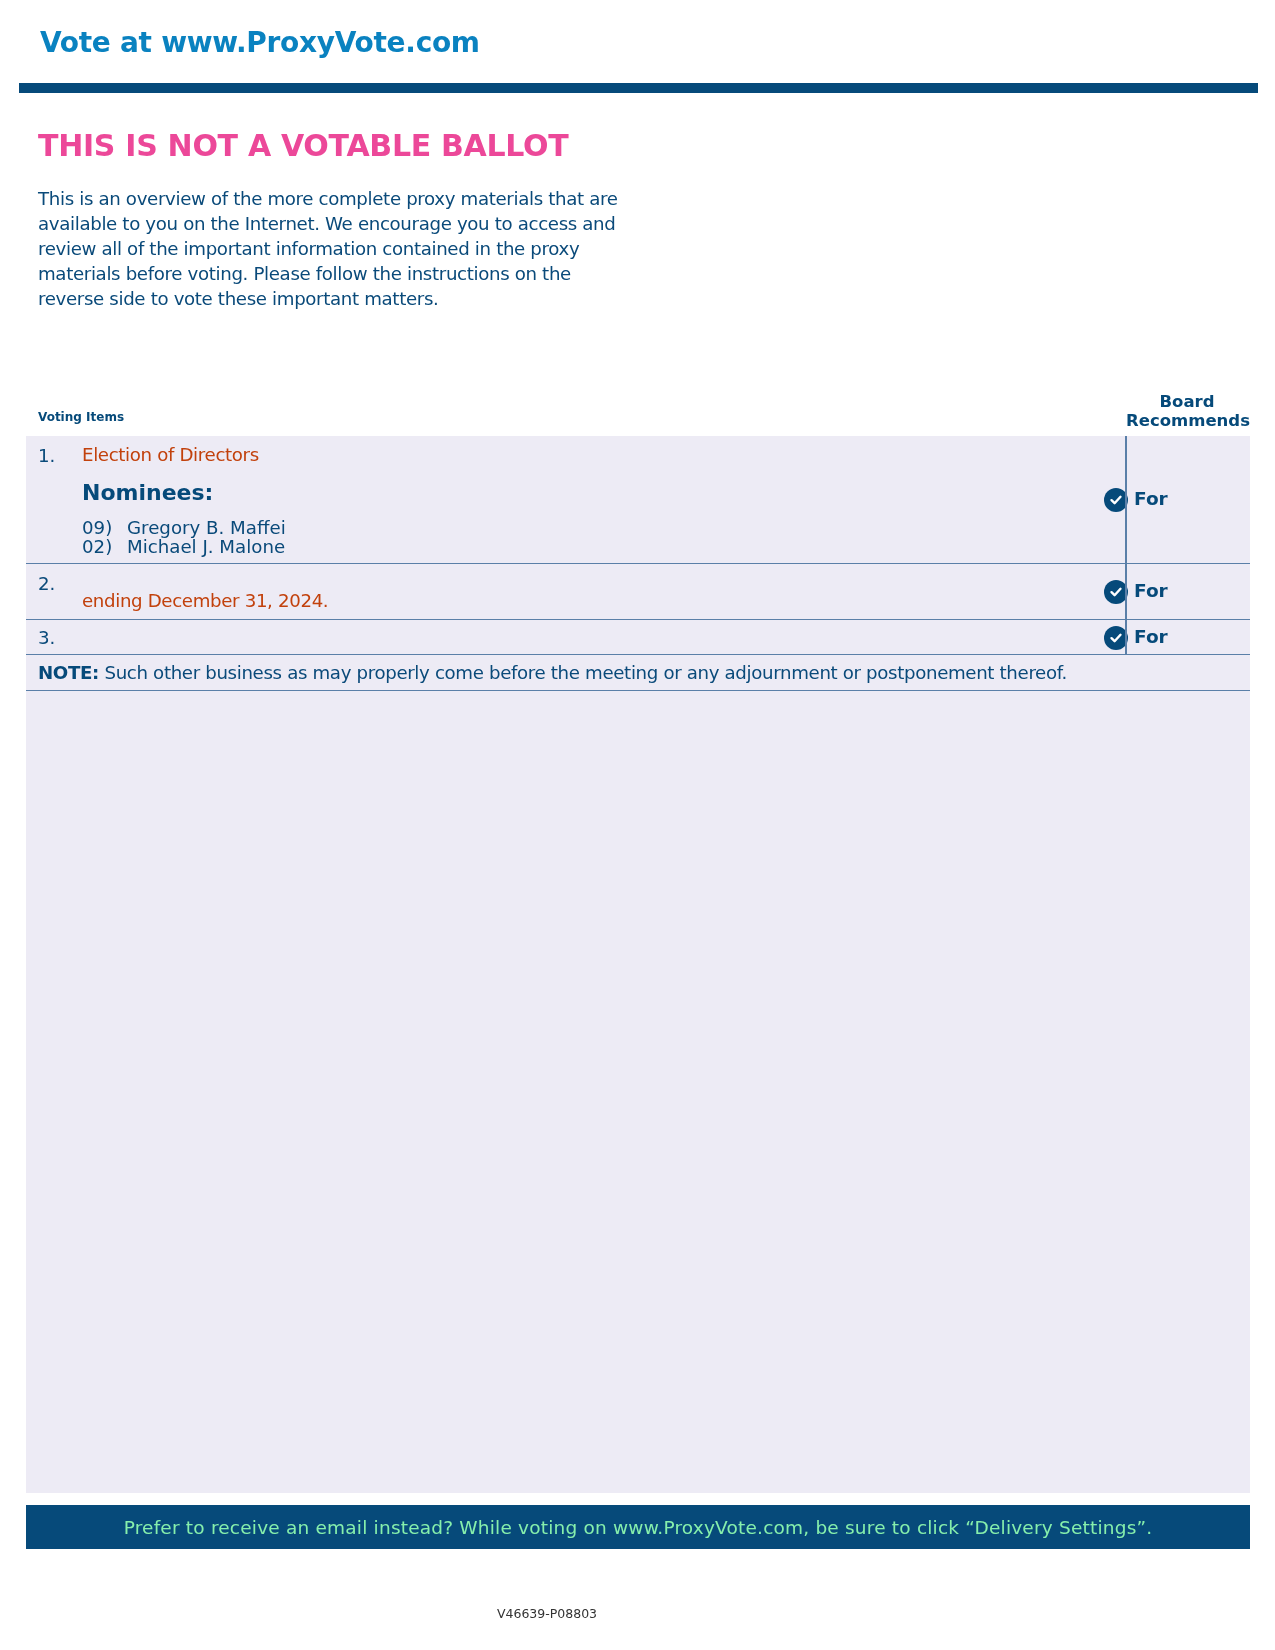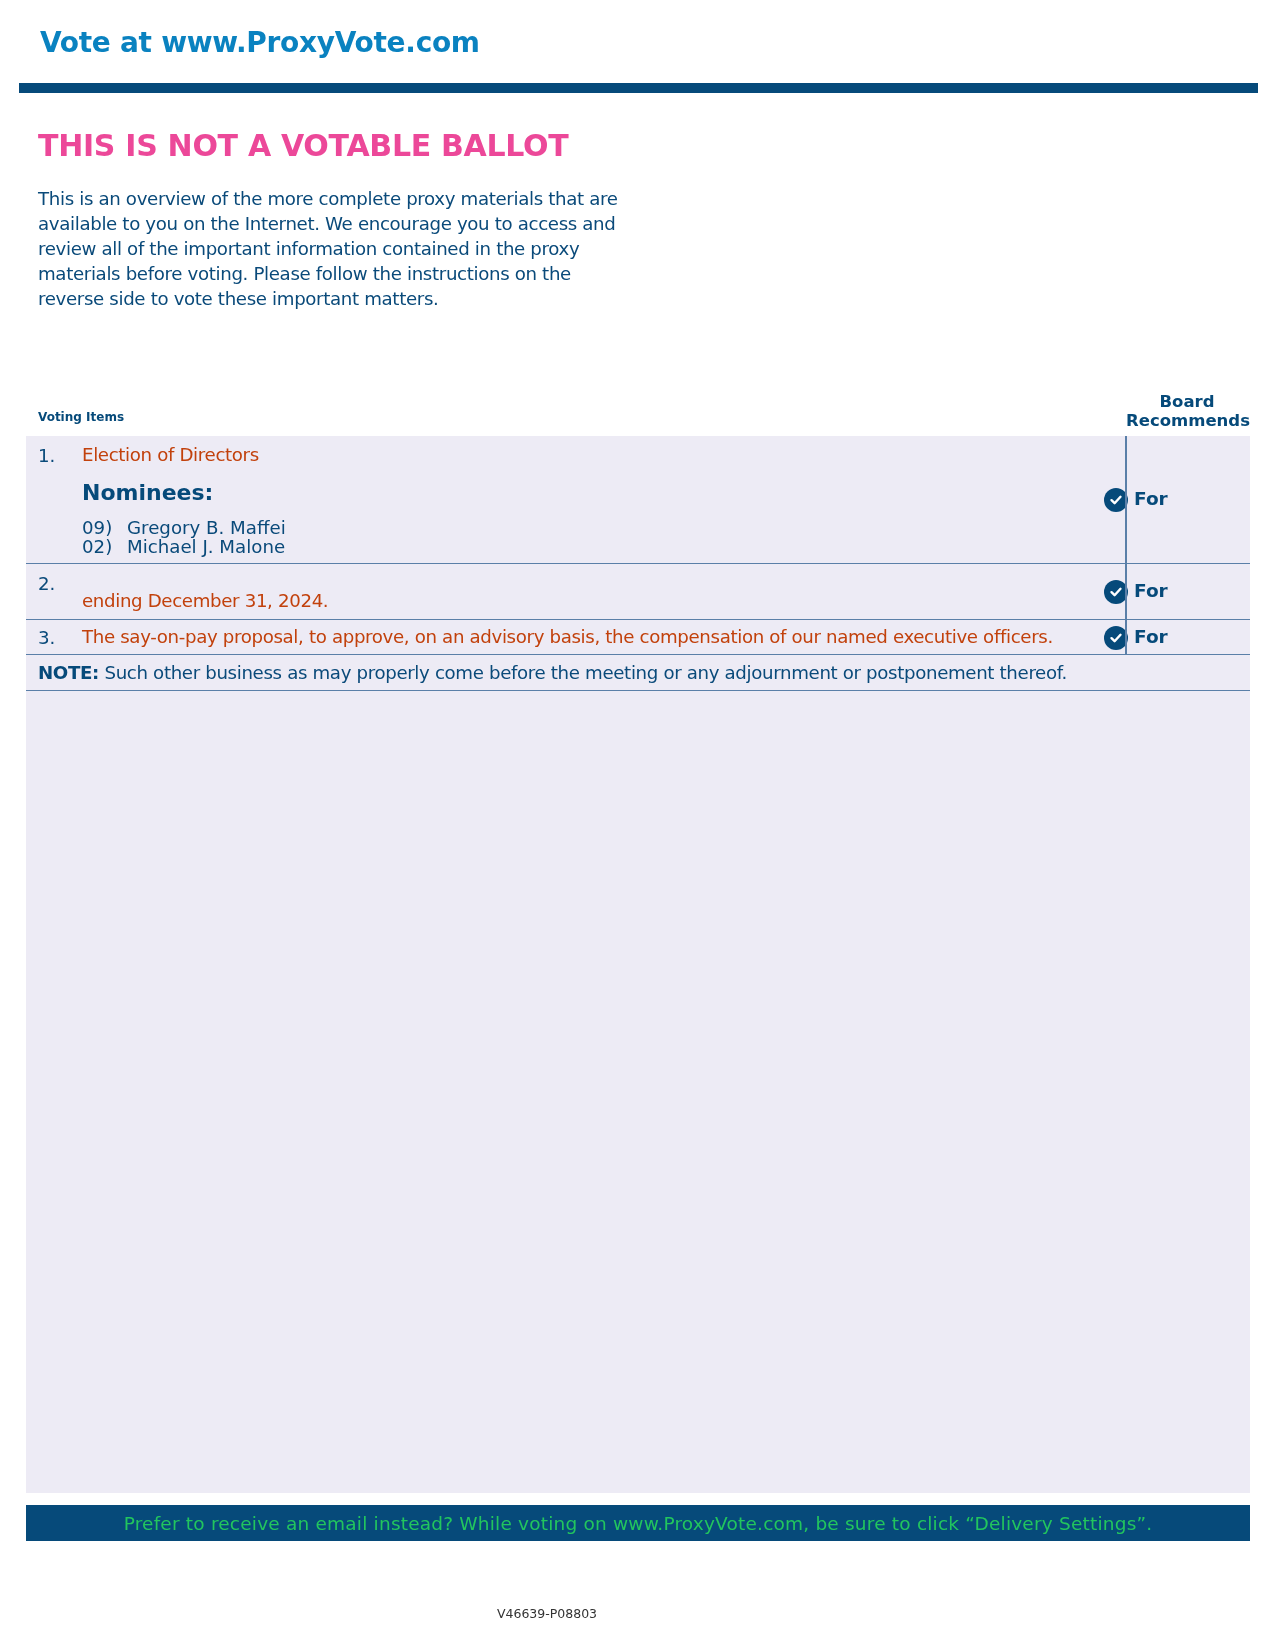--- a/index.html
+++ b/index.html
@@ -72,22 +72,22 @@
       width: 24px; height: 24px; border-radius: 50%; background: #064a7a;
       display: inline-flex; align-items: center; justify-content: center; margin-right: 6px;
     }
 
     .note {
       position: absolute; left: 12px; top: 7px; font-size: 18.2px; color: #0a4a7a; letter-spacing: -0.35px;
     }
     .note b { color: #064a7a; }
 
     .footer-bar {
-      position: absolute; left: 26px; top: 1505px; width: 1224px; height: 36px;
-      background: #064a7a; color: #22c55e; font-size: 18.5px;
+      position: absolute; left: 26px; top: 1505px; width: 1224px; height: 44px;
+      background: #064a7a; color: #86efac; font-size: 18.5px;
       display: flex; align-items: center; justify-content: center; letter-spacing: 0.2px;
     }
     .doc-code {
       position: absolute; left: 0; width: 1094px; top: 1606px; text-align: center;
       font-size: 12.5px; color: #333333;
     }
   </style>
 </head>
 <body>
 
@@ -133,21 +133,20 @@
   <span class="check">
     <svg width="14" height="14" viewBox="0 0 14 14">
         <path d="M2.5 7.2 L5.6 10.2 L11.5 3.8" stroke="#ffffff" stroke-width="2.4" fill="none" stroke-linecap="round" stroke-linejoin="round"></path>
       </svg>
   </span>
   <span>For</span>
 </div>
 
 <div class="row row-3">
   <span class="num" style="top:7px">3.</span>
-  <span class="text" style="top:7px; white-space:nowrap">The say-on-pay proposal, to approve, on an advisory basis, the compensation of our named executive officers.</span>
 </div>
 <div class="rec" style="top:626px">
   <span class="check">
     <svg width="14" height="14" viewBox="0 0 14 14">
         <path d="M2.5 7.2 L5.6 10.2 L11.5 3.8" stroke="#ffffff" stroke-width="2.4" fill="none" stroke-linecap="round" stroke-linejoin="round"></path>
       </svg>
   </span>
   <span>For</span>
 </div>
 

